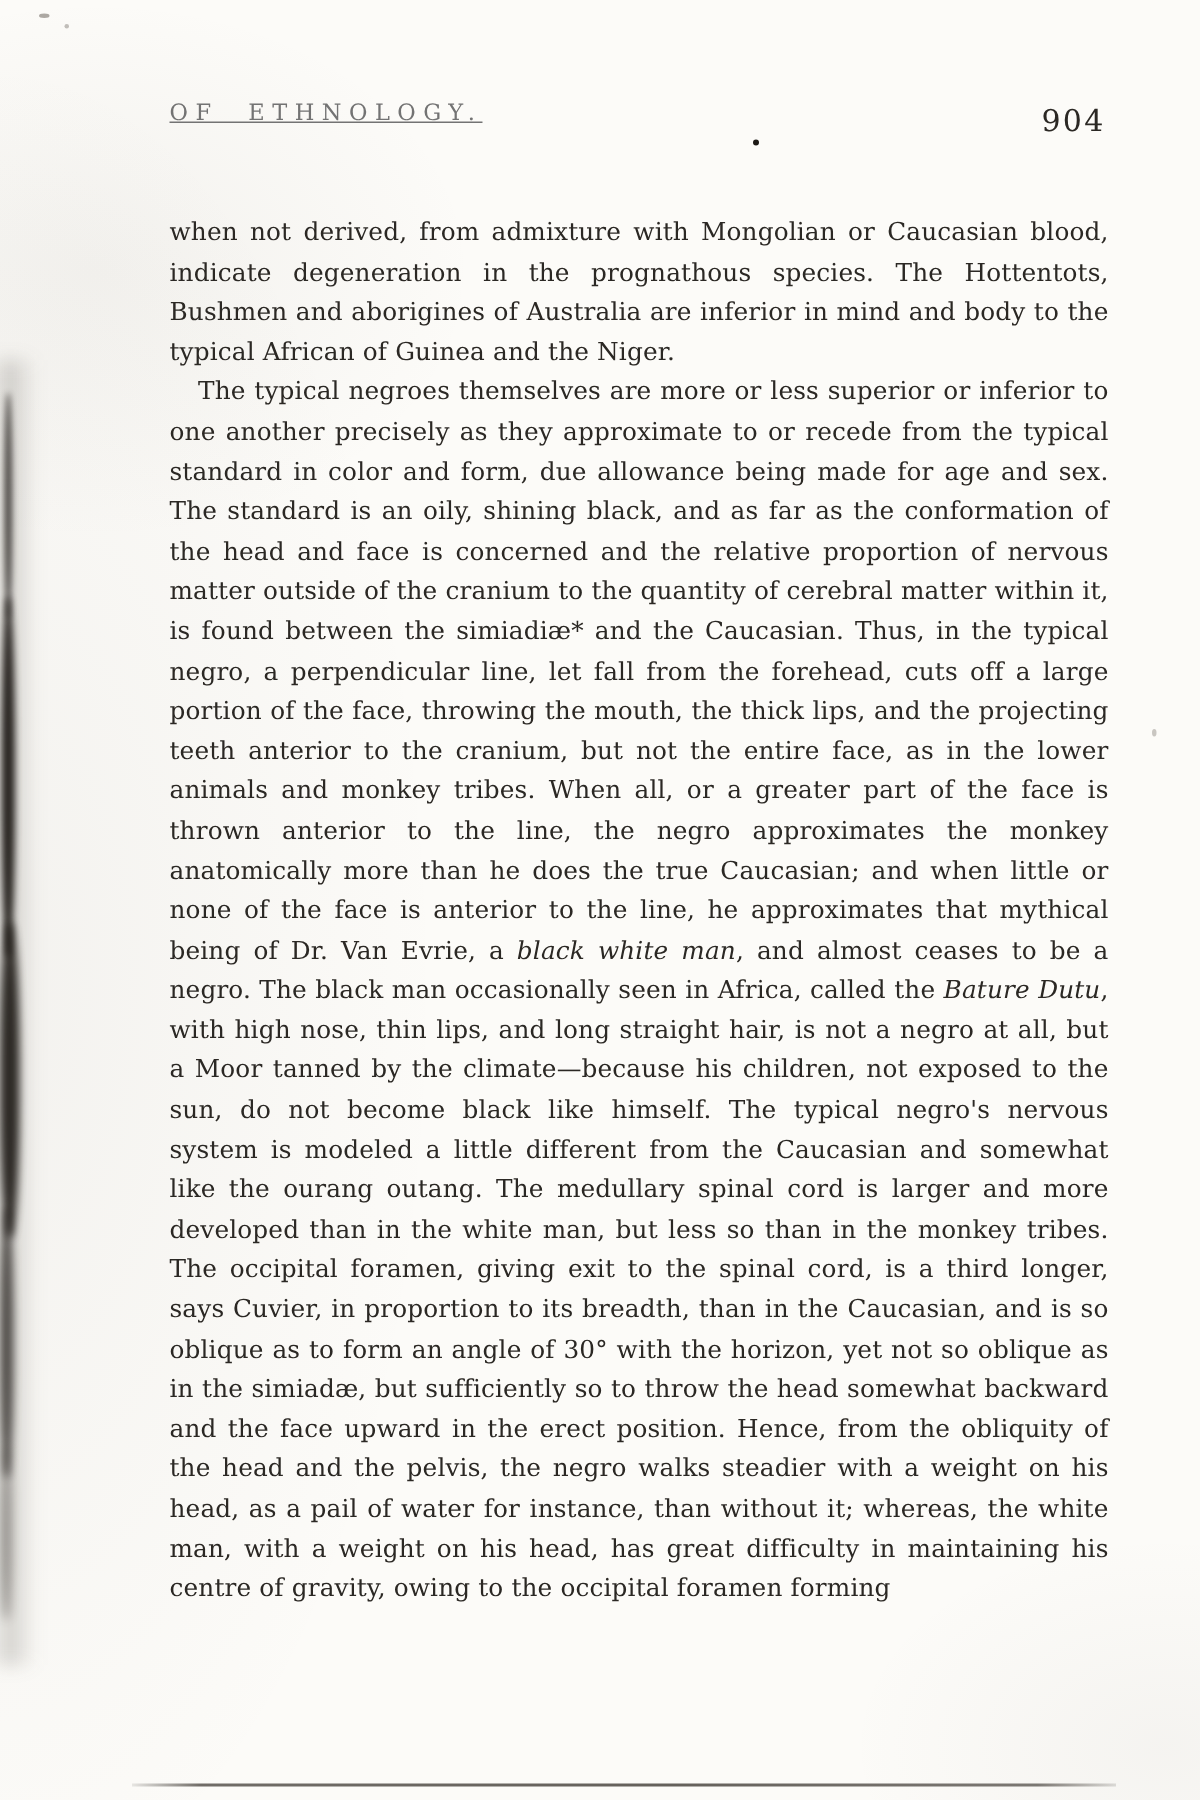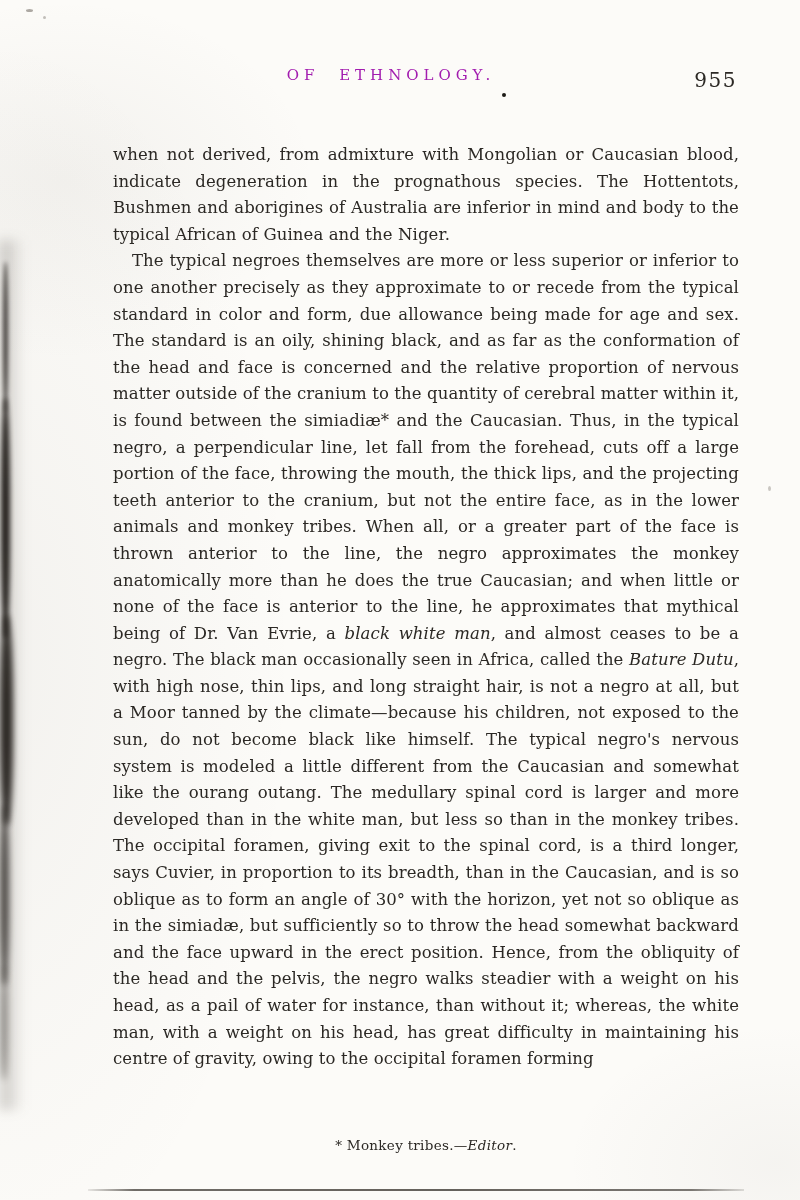--- a/index.html
+++ b/index.html
@@ -22,23 +22,23 @@
     background:
       radial-gradient(ellipse 420px 300px at 8% 15%, rgba(120,113,102,0.07), transparent 60%),
       radial-gradient(ellipse 420px 900px at 0% 55%, rgba(104,98,90,0.06), transparent 70%),
       radial-gradient(ellipse 300px 200px at 97% 97%, rgba(110,104,96,0.05), transparent 70%);
     pointer-events: none;
   }
 
   .header { position: absolute; top: 60px; left: 113px; width: 626px; height: 34px; }
   .header-title {
     position: absolute; left: 0; right: 70px; top: 6px;
-    text-align: center;
     font-size: 15px; letter-spacing: 5px; word-spacing: 10px;
-    color: #a21caf;
+    color: #737373;
+    text-decoration: underline;
   }
   .page-number {
     position: absolute; right: 2px; top: 8px;
     font-size: 20px; letter-spacing: 1.5px;
   }
   .header-dot {
     position: absolute; left: 389px; top: 33px;
     width: 4px; height: 4px; border-radius: 50%;
     background: #1d1a16;
   }
@@ -98,28 +98,25 @@
     <div class="streak s4"></div>
     <div class="streak s5"></div>
   </div>
 
   <div class="speckle sp1"></div>
   <div class="speckle sp2"></div>
   <div class="speckle sp3"></div>
 
   <div class="header">
     <div class="header-title">OF ETHNOLOGY.</div>
-    <div class="page-number">955</div>
+    <div class="page-number">904</div>
     <div class="header-dot"></div>
   </div>
 
   <div class="body-text">
       <p class="para"><span>when not derived, from admixture with Mongolian or Caucasian blood, indicate degeneration in the prognathous species.  The Hottentots, Bushmen and aborigines of Australia are inferior in mind and body to the typical African of Guinea and the Niger.</span></p>
       <p class="para indent"><span>The typical negroes themselves are more or less superior or inferior to one another precisely as they approximate to or recede from the typical standard in color and form, due allowance being made for age and sex.  The standard is an oily, shining black, and as far as the conformation of the head and face is concerned and the relative proportion of nervous matter outside of the cranium to the quantity of cerebral matter within it, is found between the simiadiæ* and the Caucasian.  Thus, in the typical negro, a perpendicular line, let fall from the forehead, cuts off a large portion of the face, throwing the mouth, the thick lips, and the projecting teeth anterior to the cranium, but not the entire face, as in the lower animals and monkey tribes.  When all, or a greater part of the face is thrown anterior to the line, the negro approximates the monkey anatomically more than he does the true Caucasian; and when little or none of the face is anterior to the line, he approximates that mythical being of Dr. Van Evrie, a </span><i>black white man</i><span>, and almost ceases to be a negro.  The black man occasionally seen in Africa, called the </span><i>Bature Dutu</i><span>, with high nose, thin lips, and long straight hair, is not a negro at all, but a Moor tanned by the climate—because his children, not exposed to the sun, do not become black like himself.  The typical negro's nervous system is modeled a little different from the Caucasian and somewhat like the ourang outang.  The medullary spinal cord is larger and more developed than in the white man, but less so than in the monkey tribes.  The occipital foramen, giving exit to the spinal cord, is a third longer, says Cuvier, in proportion to its breadth, than in the Caucasian, and is so oblique as to form an angle of 30° with the horizon, yet not so oblique as in the simiadæ, but sufficiently so to throw the head somewhat backward and the face upward in the erect position.  Hence, from the obliquity of the head and the pelvis, the negro walks steadier with a weight on his head, as a pail of water for instance, than without it; whereas, the white man, with a weight on his head, has great difficulty in maintaining his centre of gravity, owing to the occipital foramen forming</span></p>
     </div>
 
-  <div class="footnote">
-    <span><span>* Monkey tribes.—</span><i>Editor</i><span>.</span></span>
-  </div>
 
   <div class="bottom-rule"></div>
 
 </div>
 
 </body></html>

